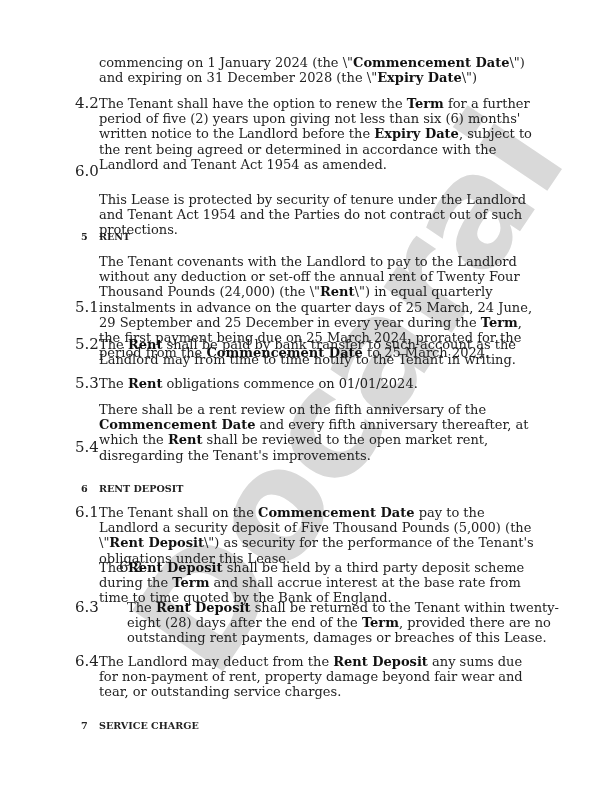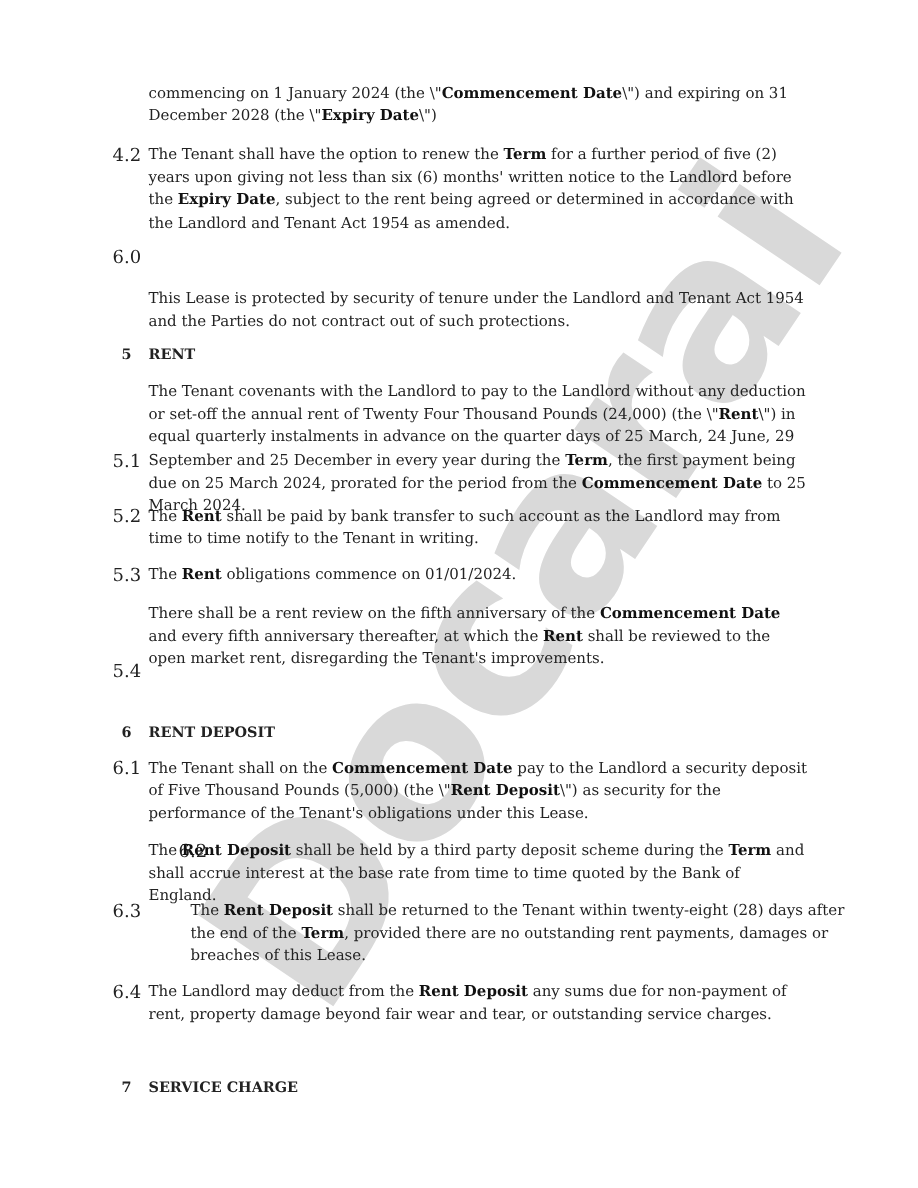--- a/index.html
+++ b/index.html
@@ -13,25 +13,25 @@
       position: absolute; left: 40px; top: 330px;
       font-family: "DejaVu Sans", "Liberation Sans", sans-serif;
       font-weight: bold; font-size: 150px; color: #d9d9d9;
       transform: rotate(-56deg); transform-origin: center;
       letter-spacing: -2px; white-space: nowrap; z-index: 0;
       width: 600px; text-align: center; line-height: 1;
     }
     .content { position: absolute; left: 0; top: 0; width: 612px; z-index: 1; }
     .para {
       position: absolute; left: 99px; width: 442px;
-      font-size: 10px; line-height: 15.2px;
+      font-size: 13px; line-height: 15.2px;
     }
     .num {
       position: absolute; left: 75px;
-      font-size: 12px; line-height: 15.2px;
+      font-size: 15px; line-height: 15.2px;
     }
     .heading-num {
       position: absolute; left: 81px; font-weight: bold;
       font-size: 9.6px; line-height: 15.2px;
     }
     .heading {
       position: absolute; left: 99px; font-weight: bold;
       font-size: 9.6px; line-height: 15.2px;
     }
     b { font-weight: bold; color: #111; }

